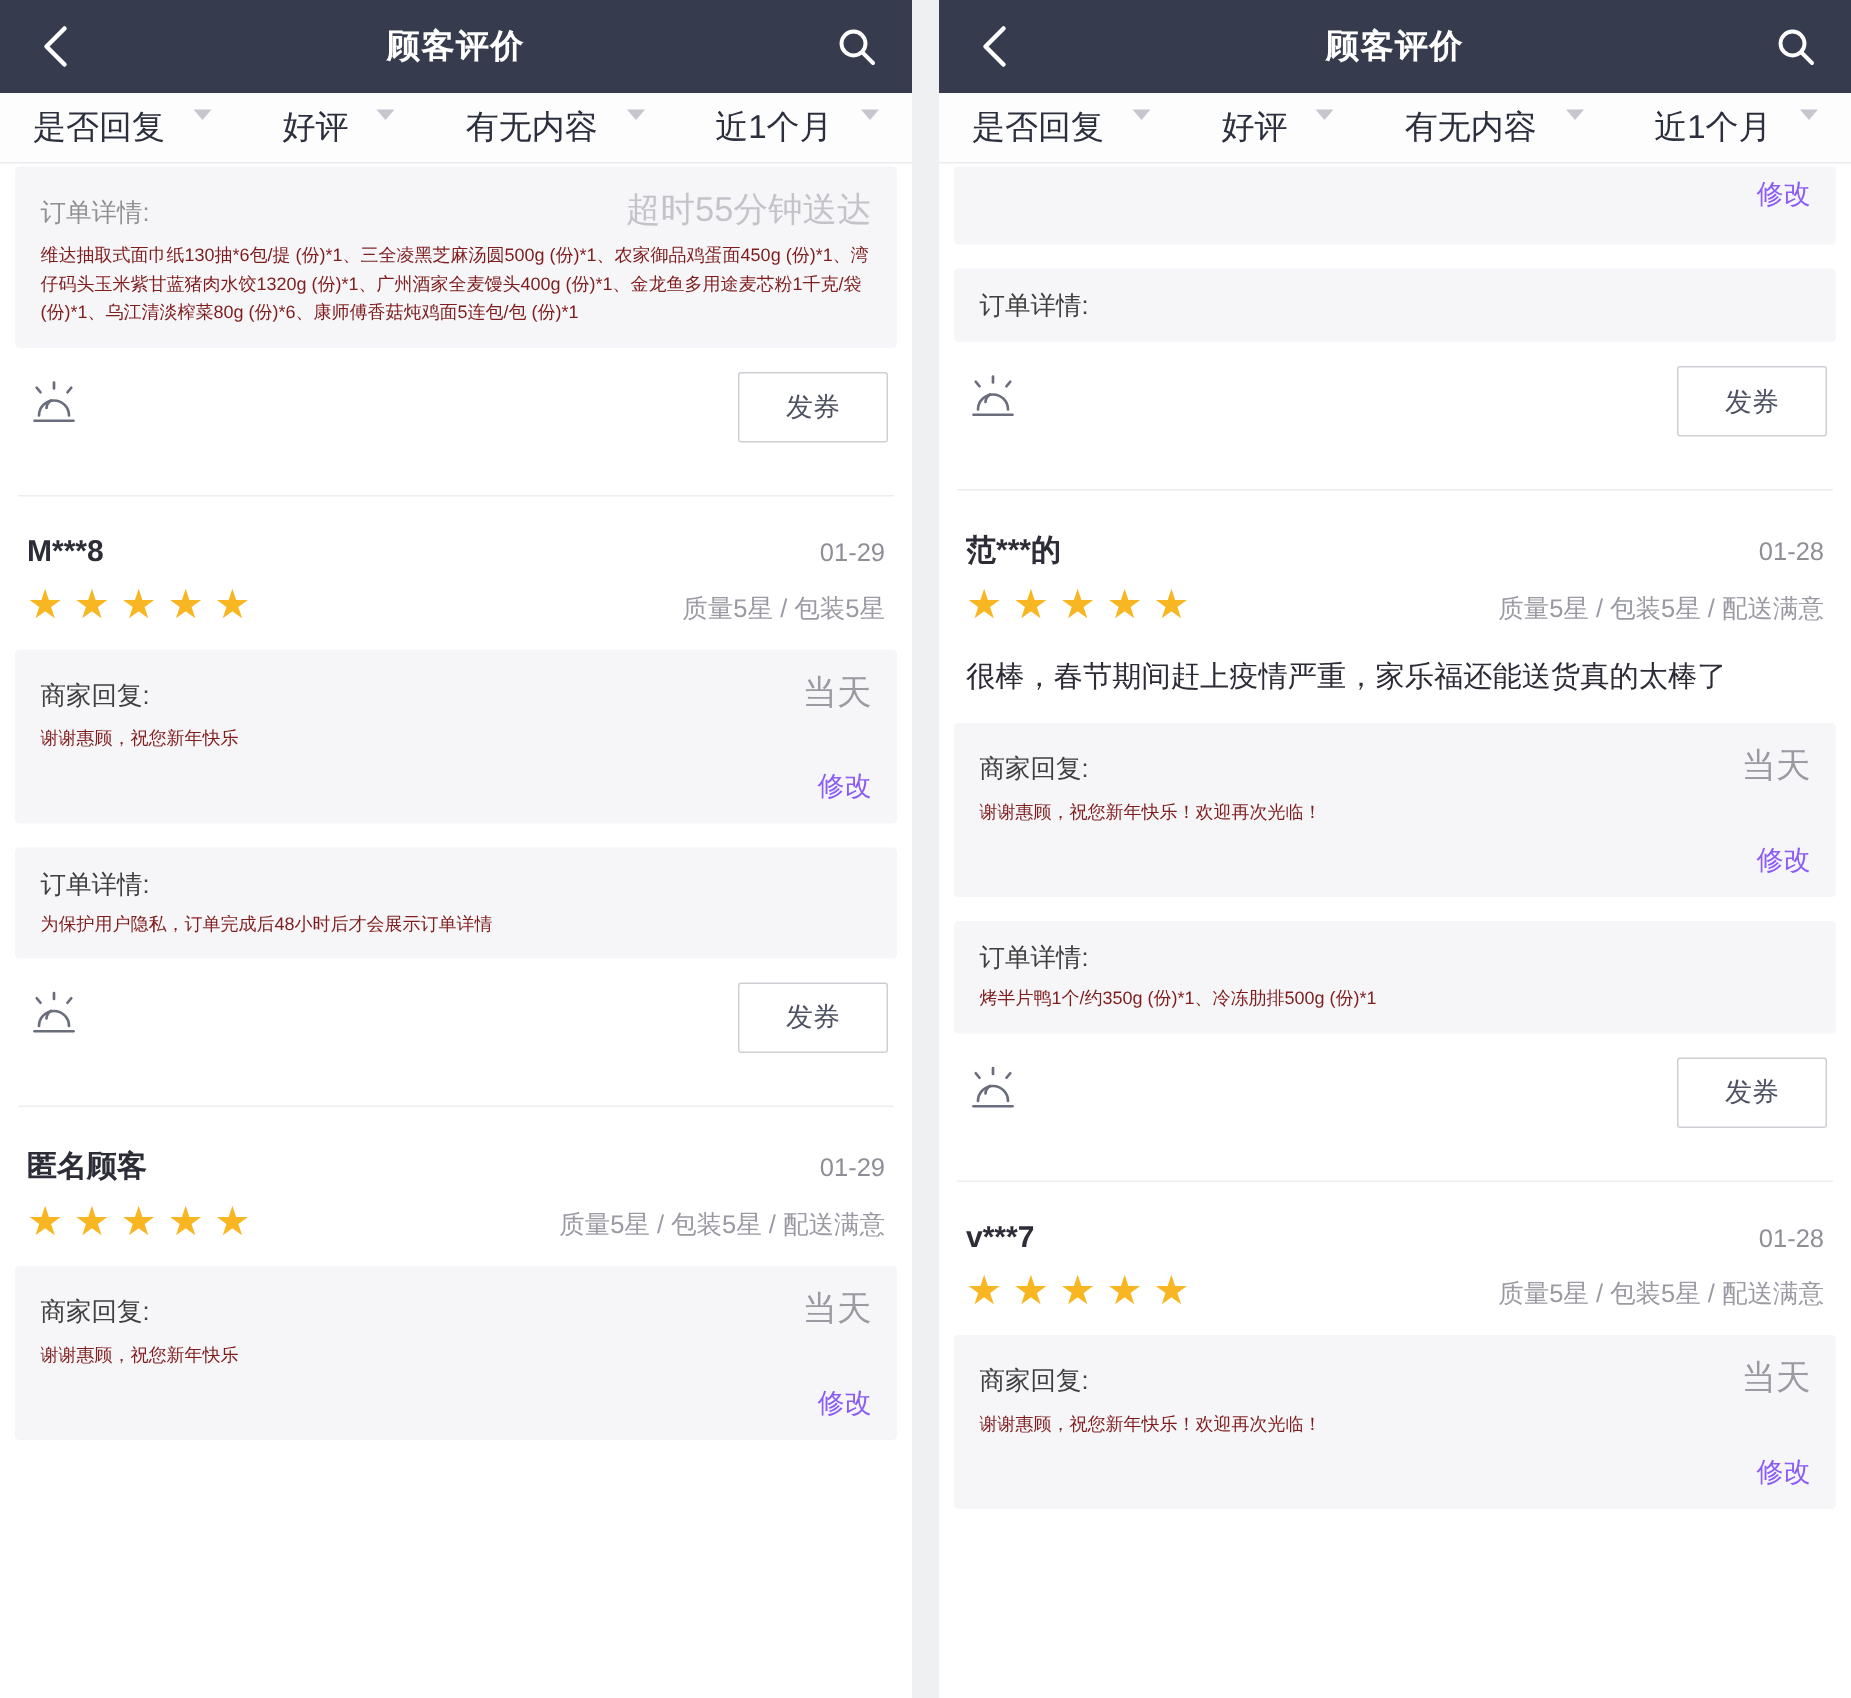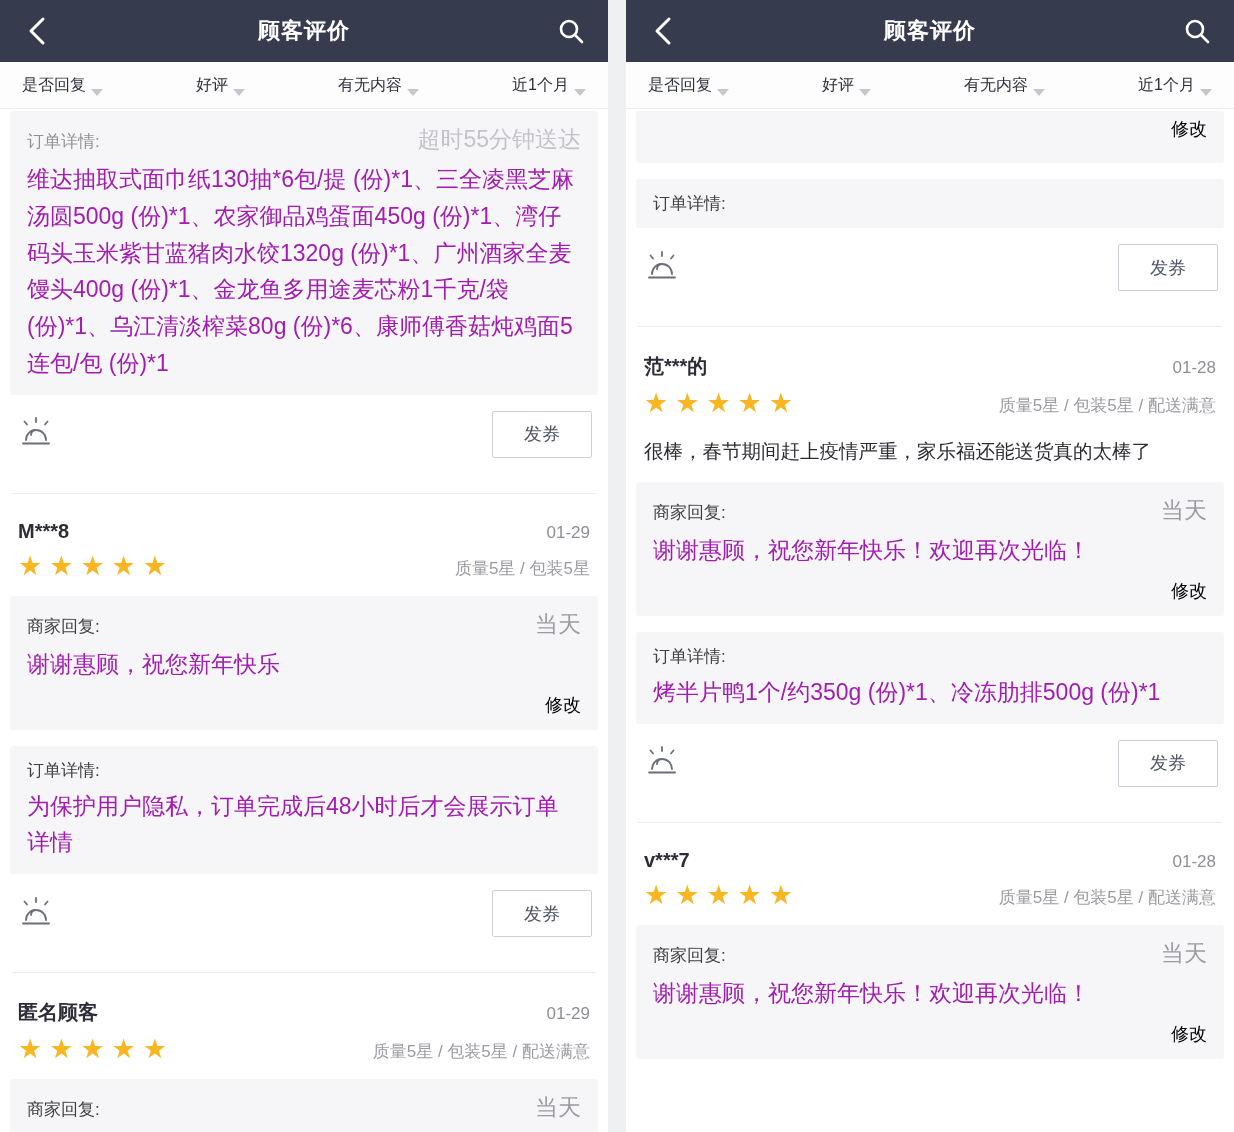--- a/index.html
+++ b/index.html
@@ -11,32 +11,32 @@
 
   
   .appbar { height:62px; background:#373b4e; display:flex; align-items:center;
     justify-content:space-between; padding:0 20px; }
   .appbar .title { color:#fff; font-size:22px; font-weight:bold; letter-spacing:1px; }
   .icon-btn { width:34px; height:34px; display:flex; align-items:center; justify-content:center; }
 
   
   .filterbar { height:46px; background:#fdfdfe; display:flex; align-items:center;
     justify-content:space-between; padding:0 22px; box-shadow:0 1px 0 #ececf0; }
-  .filter { display:flex; align-items:flex-end; gap:5px; font-size:16px; color:#2c2f3d; }
+  .filter { display:flex; align-items:flex-start; gap:19px; font-size:22px; color:#2c2f3d; }
   .caret { width:0; height:0; border-left:6px solid transparent; border-right:6px solid transparent;
     border-top:7px solid #c6c6ce; margin-top:3px; }
 
   .content { padding:0 10px; }
 
   .box { background:#f6f6f9; border-radius:3px; padding:13px 17px; margin-top:16px; }
   .box-label-row { display:flex; justify-content:space-between; align-items:baseline; }
   .box-label { color:#404040; font-size:17px; }
   .box-time { color:#9a9aa3; font-size:23px; }
-  .box-text { color:#a21caf; font-size:23px; line-height:1.6; margin-top:6px; }
-  .modify { color:#000000; font-size:18px; text-align:right; margin-top:10px; cursor:pointer; }
+  .box-text { color:#7f1d1d; font-size:12px; line-height:1.6; margin-top:6px; }
+  .modify { color:#8b5cf6; font-size:18px; text-align:right; margin-top:10px; cursor:pointer; }
   .cut-top { margin-top:3px; }
   .cut-top .box-label-row { opacity:.55; }
   .partial-reply { height:52px; padding-top:6px; }
 
   .coupon-row { display:flex; justify-content:space-between; align-items:center;
     margin:16px 6px 0 8px; }
   .coupon-btn { width:100px; height:47px; background:#fff; border:1px solid #cfcfd6;
     border-radius:2px; color:#4e5263; font-size:18px; display:flex; align-items:center;
     justify-content:center; cursor:pointer; font-family:inherit; }
 

